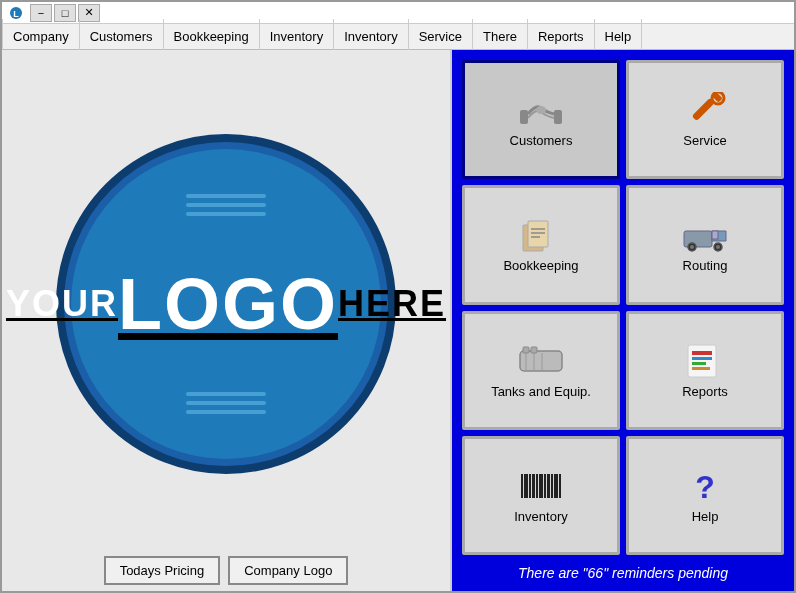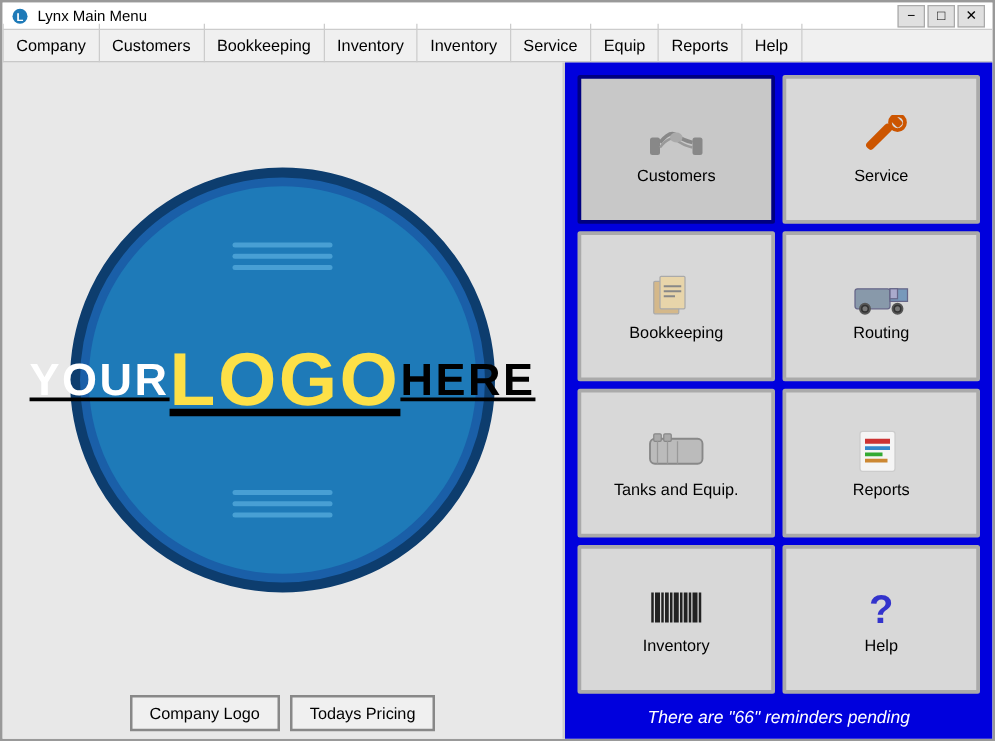--- a/index.html
+++ b/index.html
@@ -140,23 +140,23 @@
       align-items: center;
       text-decoration: underline;
     }
     .logo-your {
       font-size: 36px;
       font-weight: 900;
       color: white;
       letter-spacing: 2px;
     }
     .logo-logo {
-      font-size: 60px;
+      font-size: 72px;
       font-weight: 900;
-      color: #fde047;
+      color: #ffffff;
       letter-spacing: 2px;
       line-height: 1;
     }
     .logo-here {
       font-size: 36px;
       font-weight: 900;
       color: #000000;
       letter-spacing: 2px;
     }
     
@@ -225,36 +225,35 @@
 </head>
 <body>
 
 <div class="title-bar">
   <span class="title-bar-icon">
     <svg width="14" height="14" viewBox="0 0 14 14">
       <circle cx="7" cy="7" r="6" fill="#1e7ab8"></circle>
       <text x="7" y="11" text-anchor="middle" font-size="9" fill="white" font-weight="bold">L</text>
     </svg>
   </span>
-  <span class="title-bar-title">Lynx Main Menu</span>
   <div class="title-bar-controls">
     <div class="title-bar-btn">−</div>
     <div class="title-bar-btn">□</div>
     <div class="title-bar-btn">✕</div>
   </div>
 </div>
 
 <div class="menu-bar">
 <div class="menu-item">Company</div>
     <div class="menu-item">Customers</div>
     <div class="menu-item">Bookkeeping</div>
     <div class="menu-item">Inventory</div>
     <div class="menu-item">Inventory</div>
     <div class="menu-item">Service</div>
-    <div class="menu-item">Equip</div>
+    <div class="menu-item">There</div>
     <div class="menu-item">Reports</div>
     <div class="menu-item">Help</div>
   </div>
 
 <div class="main-content">
 
   <div class="left-panel">
     <div class="logo-area">
       <div class="logo-circle-outer">
         <div class="logo-circle-inner">
@@ -270,22 +269,22 @@
           </div>
           <div class="logo-lines-bottom">
             <div class="logo-line"></div>
             <div class="logo-line"></div>
             <div class="logo-line"></div>
           </div>
         </div>
       </div>
     </div>
     <div class="left-bottom">
-    <button class="left-bottom-btn">Company Logo</button>
-        <button class="left-bottom-btn">Todays Pricing</button>
+    <button class="left-bottom-btn">Todays Pricing</button>
+        <button class="left-bottom-btn">Company Logo</button>
       </div>
   </div>
 
   <div class="right-panel">
     <div class="grid-area">
     <div class="grid-btn grid-btn-selected">
           <div class="grid-icon">
             <svg width="46" height="36" viewBox="0 0 46 36">
       <rect x="2" y="18" width="8" height="14" rx="2" fill="#888"></rect>
       <rect x="36" y="18" width="8" height="14" rx="2" fill="#888"></rect>

